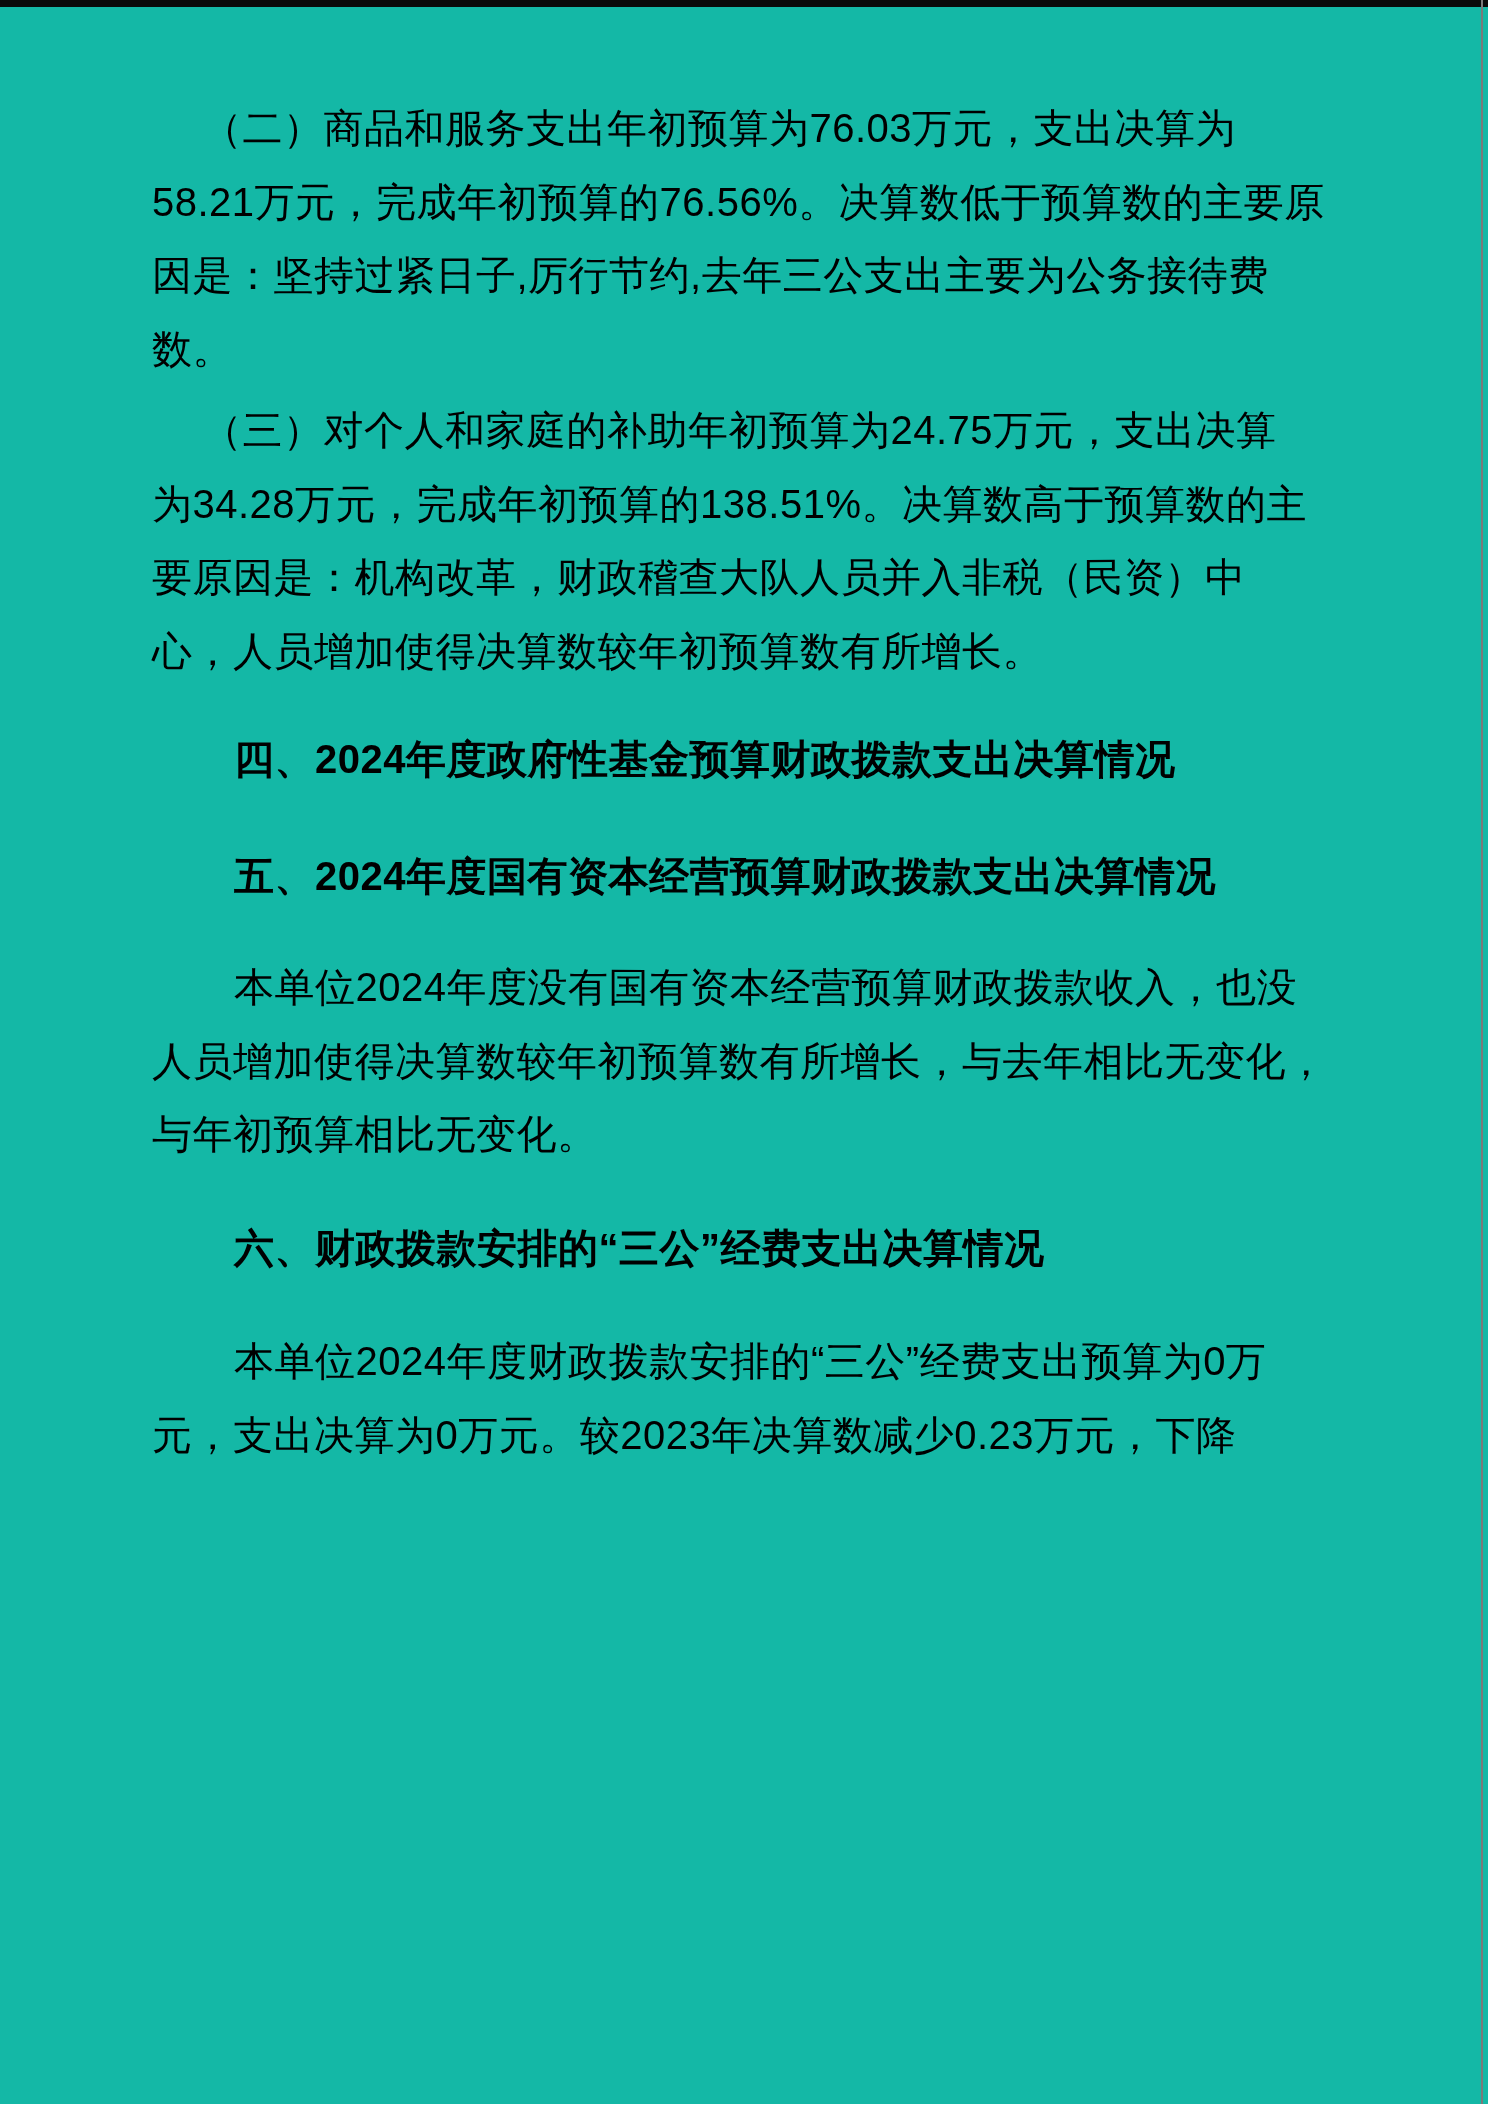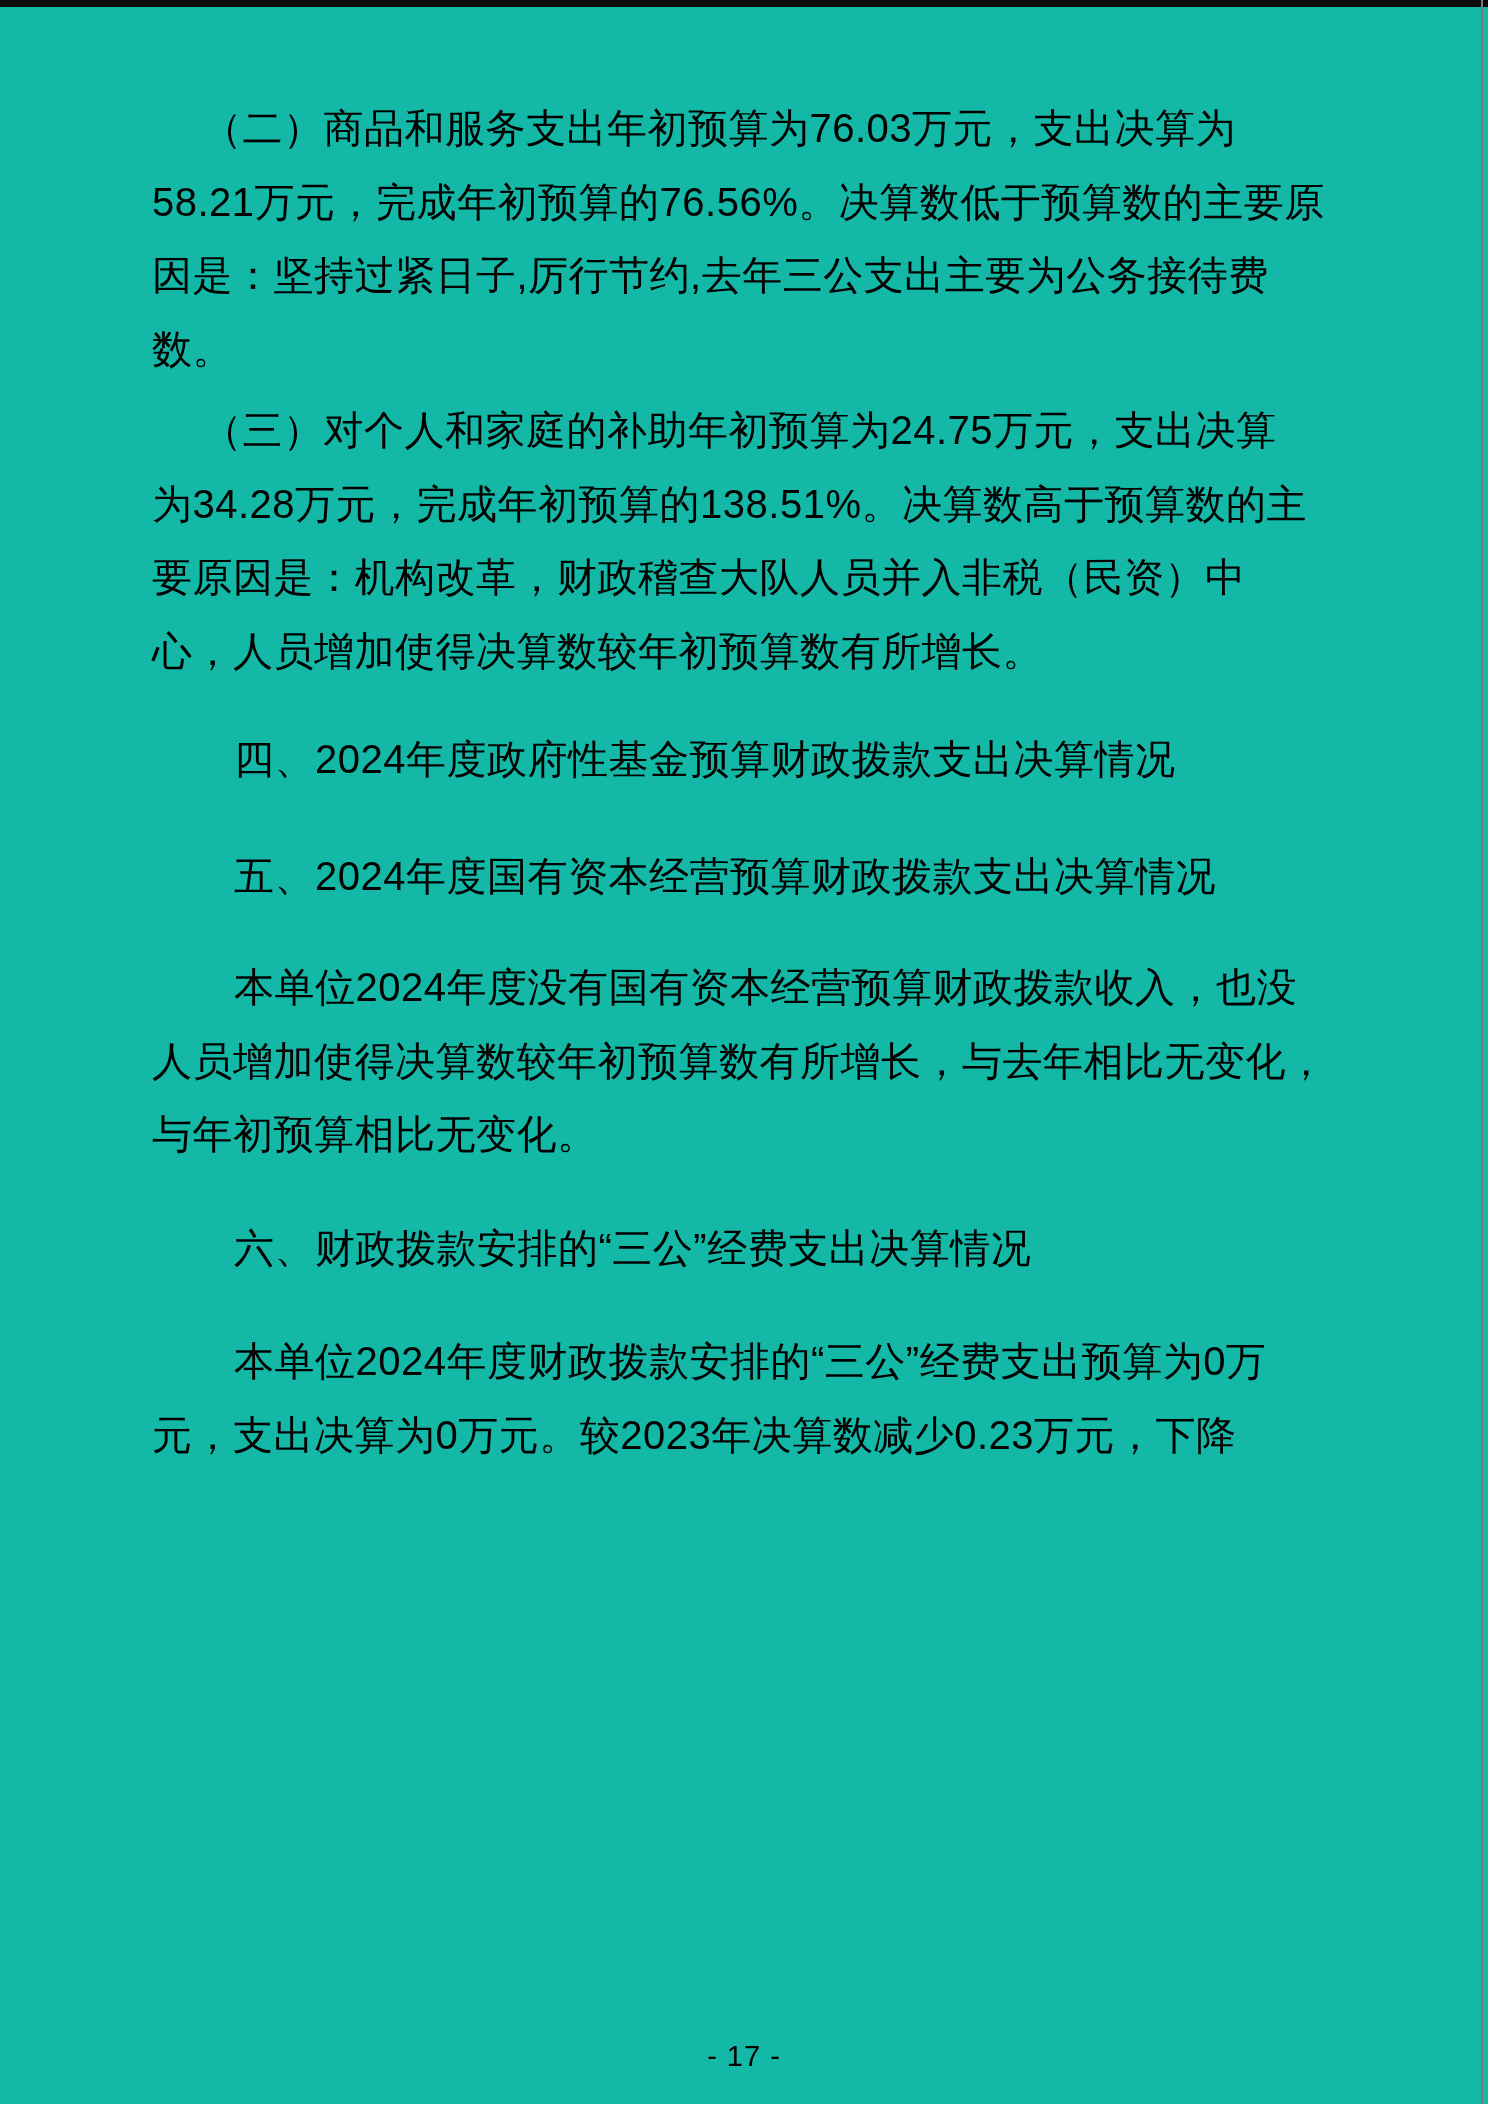--- a/index.html
+++ b/index.html
@@ -42,21 +42,21 @@
   }
   .line {
     white-space: nowrap;
     height: 73.5px;
   }
   .indent-paren { padding-left: 50px; }
   .indent-2em  { padding-left: 82px; }
   .para  { margin: 0; }
   .para-2 { margin-top: 8px; }
   .heading {
-    font-weight: 400;
+    font-weight: 700;
     white-space: nowrap;
     height: 73.5px;
   }
   .h-4 { margin-top: 35px; margin-bottom: 36px; }
   .h-5 { margin-top: 43px; margin-bottom: 38px; }
   .h-6 { margin-top: 40px; margin-bottom: 40px; }
   .footer {
     position: absolute;
     left: 0;
     top: 2040px;
@@ -104,15 +104,14 @@
 
     <div class="heading h-6 indent-2em">六、财政拨款安排的“三公”经费支出决算情况</div>
 
     <div class="para para-5">
       <div class="line indent-2em">本单位2024年度财政拨款安排的“三公”经费支出预算为0万</div>
       <div class="line">元，支出决算为0万元。较2023年决算数减少0.23万元，下降</div>
     </div>
 
   </div>
 
-  <div class="footer">- 17 -</div>
 
 </div>
 
 </body></html>

